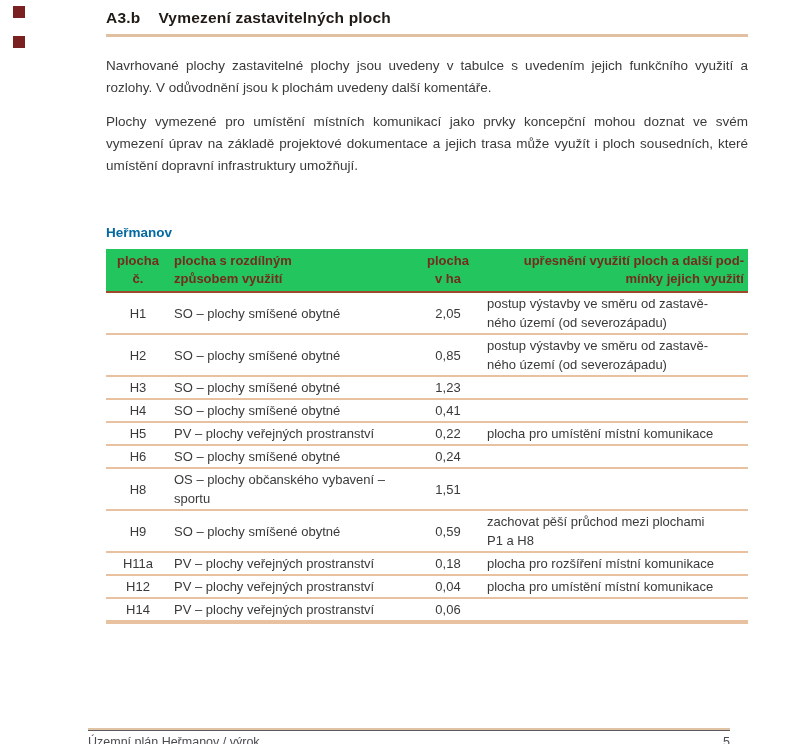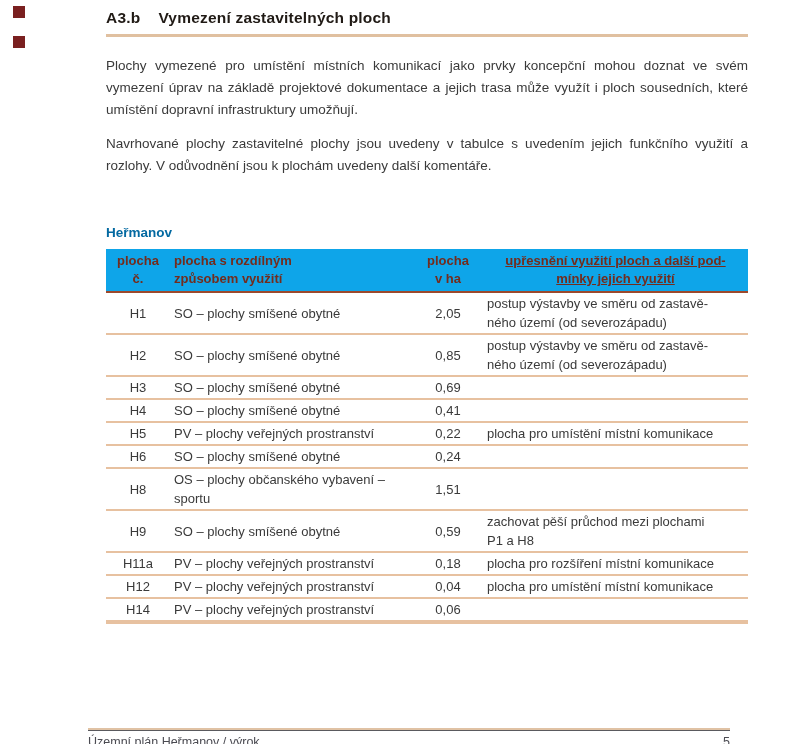--- a/index.html
+++ b/index.html
@@ -29,38 +29,38 @@
     text-align:justify;color:#3a3a3a;}
   .para+.para{margin-top:12px;}
 
   
   .section-title{margin-top:48px;font-size:13.5px;font-weight:bold;color:#0369a1;}
 
   
   table.plochy{margin-top:9px;width:642px;border-collapse:collapse;table-layout:fixed;
     font-size:13px;color:#3a3a3a;}
   table.plochy th{
-    background:#0ea5e9;color:#732c1d;font-weight:bold;
+    background:#22c55e;color:#732c1d;font-weight:bold;
     padding:3px 4px;line-height:18px;white-space:pre-line;
     border-bottom:2px solid #9c492c;vertical-align:middle;
   }
   table.plochy td{
     padding:1px 4px;line-height:19px;white-space:pre-line;
     border-bottom:2px solid #e7c1a0;vertical-align:middle;
   }
   table.plochy tbody tr:last-child td{border-bottom:4px solid #e7c1a0;}
   .col-id{width:64px;}
   .col-use{width:243px;}
   .col-area{width:70px;}
   .col-note{width:265px;}
   th.h-id, td.c-id{text-align:center;}
   th.h-use{text-align:left;padding-left:4px;}
   td.c-use{text-align:left;padding-left:4px;}
   th.h-area, td.c-area{text-align:center;}
-  th.h-note{text-align:center;text-decoration:underline;}
+  th.h-note{text-align:right;}
   td.c-note{text-align:left;padding-left:13px;}
 
   
   .footer{position:absolute;left:88px;top:728px;width:642px;}
   .footer-rule-tan{height:2px;background:#e0c2a4;}
   .footer-rule-dark{height:1px;background:#5a5a5e;}
   .footer-row{display:flex;justify-content:space-between;
     margin-top:4px;font-size:12.5px;color:#4b4b52;}
 </style>
 </head>
@@ -72,22 +72,22 @@
   <div class="marker m2"></div>
 
   <div class="content">
 
     <div class="heading">
       <span>A3.b</span>
       <span>Vymezení zastavitelných ploch</span>
     </div>
     <div class="heading-rule"></div>
 
+    <p class="para">Navrhované plochy zastavitelné plochy jsou uvedeny v tabulce s uvedením jejich funkčního využití a rozlohy. V odůvodnění jsou k plochám uvedeny další komentáře.</p>
     <p class="para">Plochy vymezené pro umístění místních komunikací jako prvky koncepční mohou doznat ve svém vymezení úprav na základě projektové dokumentace a jejich trasa může využít i ploch sousedních, které umístění dopravní infrastruktury umožňují.</p>
-    <p class="para">Navrhované plochy zastavitelné plochy jsou uvedeny v tabulce s uvedením jejich funkčního využití a rozlohy. V odůvodnění jsou k plochám uvedeny další komentáře.</p>
 
     <div class="section-title">Heřmanov</div>
 
     <table class="plochy">
       <colgroup>
         <col class="col-id">
           <col class="col-use">
           <col class="col-area">
           <col class="col-note">
       </colgroup>
@@ -116,21 +116,21 @@
     <td class="c-id">H2</td>
     <td class="c-use">SO – plochy smíšené obytné</td>
     <td class="c-area">0,85</td>
     <td class="c-note">postup výstavby ve směru od zastavě-
 ného území (od severozápadu)</td>
   </tr>
 
   <tr>
     <td class="c-id">H3</td>
     <td class="c-use">SO – plochy smíšené obytné</td>
-    <td class="c-area">0,69</td>
+    <td class="c-area">1,23</td>
     <td class="c-note"></td>
   </tr>
 
   <tr>
     <td class="c-id">H4</td>
     <td class="c-use">SO – plochy smíšené obytné</td>
     <td class="c-area">0,41</td>
     <td class="c-note"></td>
   </tr>
 

